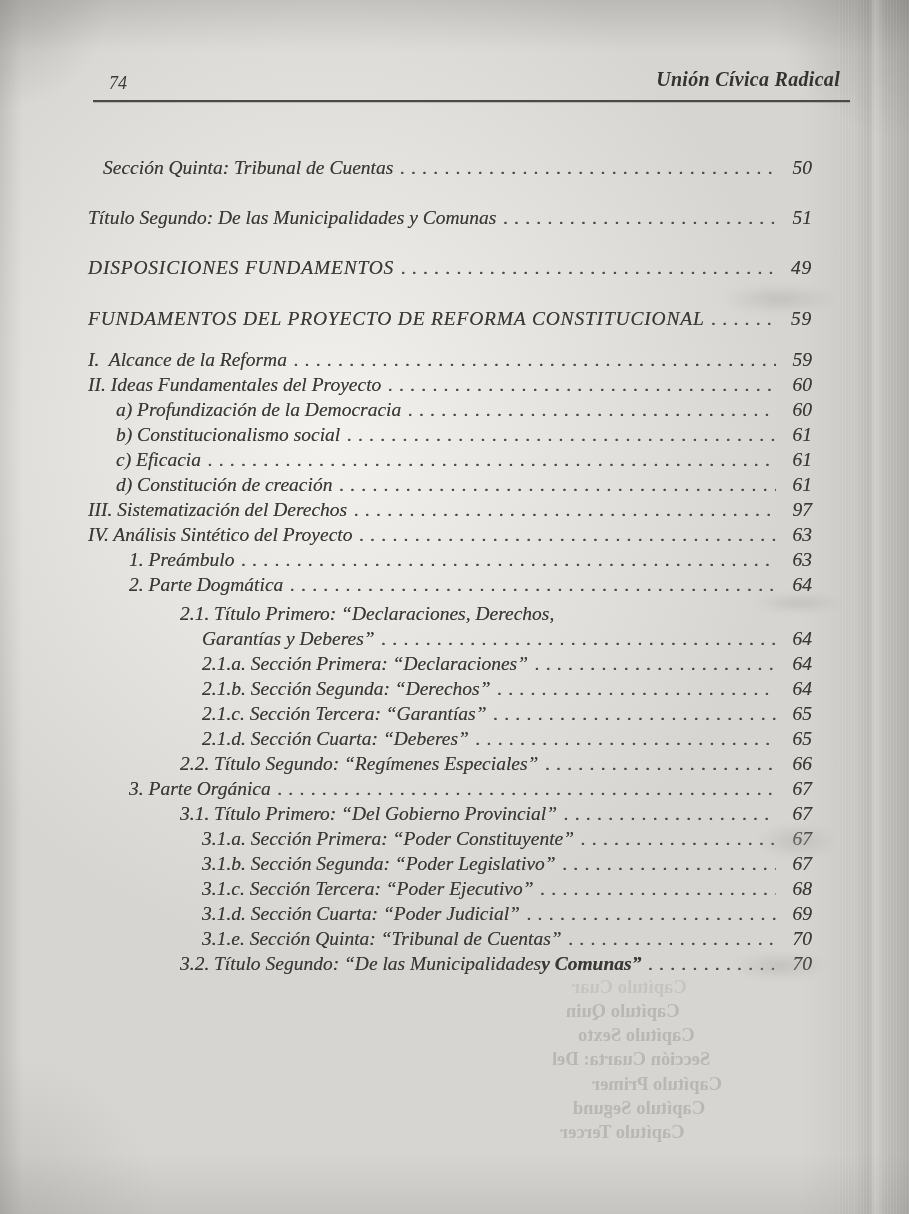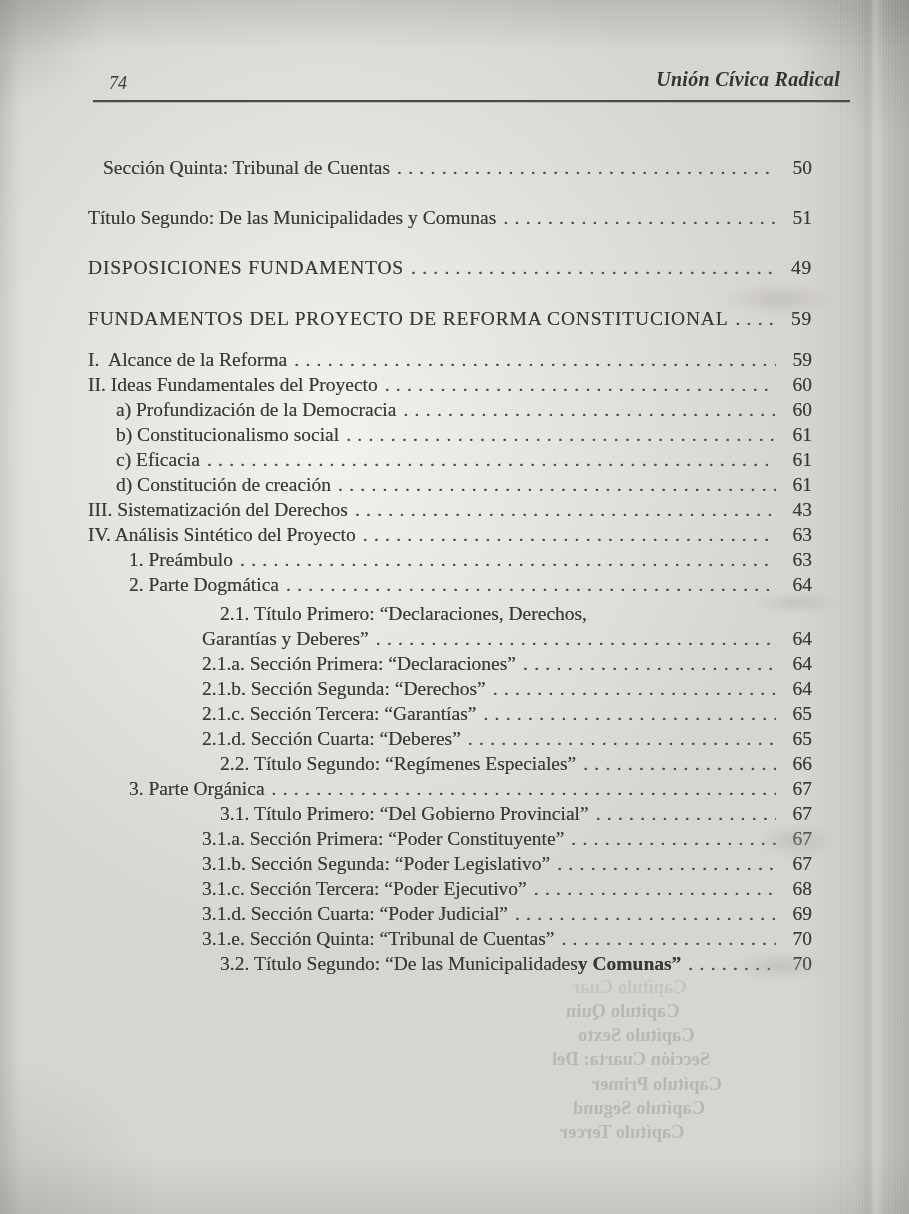--- a/index.html
+++ b/index.html
@@ -23,28 +23,28 @@
   }
   .edge-texture{
     position:absolute;top:0;right:0;width:70px;height:1214px;pointer-events:none;opacity:.5;
     background:repeating-linear-gradient(90deg, rgba(255,255,255,0.10) 0 1px, rgba(0,0,0,0.03) 1px 3px);
   }
   
   .pg-num{position:absolute;left:109px;top:73px;font-size:18px;font-style:italic;color:#3c3b38;}
   .running-title{position:absolute;right:69px;top:68px;font-size:20px;font-weight:bold;font-style:italic;color:#34332f;letter-spacing:.3px;}
   .rule{position:absolute;left:93px;top:100px;width:757px;height:2px;background:#4b4a46;box-shadow:0 1px 0 rgba(75,74,70,0.25);}
   
-  #toc{position:absolute;left:88px;top:155px;width:724px;color:#3a3936;}
+  #toc{position:absolute;left:88px;top:155px;width:724px;color:#3a3936;font-style:italic;}
   .row{display:flex;align-items:baseline;height:25px;line-height:25px;font-size:19.5px;white-space:nowrap;
        text-shadow:0 0 .6px rgba(45,44,40,0.55);}
   .i0{padding-left:0px}.i1{padding-left:15px}.i2{padding-left:28px}
   .i3{padding-left:41px}.i4{padding-left:92px}.i5{padding-left:114px}
   .g25{margin-top:25px}.g26{margin-top:26px}.g22{margin-top:16px}.g4{margin-top:4px}
   .caps{letter-spacing:.8px}
-  .num{display:inline-block;min-width:34px;margin-left:40px;}
+  .num{display:inline-block;min-width:34px;}
   .label{flex-shrink:0;}
   .bold-seg{font-weight:bold;}
   .leader{flex:1 1 auto;overflow:hidden;white-space:nowrap;padding:0 5px 0 7px;color:#4c4b48;}
   .leader::after{
     content:". . . . . . . . . . . . . . . . . . . . . . . . . . . . . . . . . . . . . . . . . . . . . . . . . . . . . . . . . . . . . . . . . . . .";
     letter-spacing:.7px;
   }
   .pagenum{flex-shrink:0;min-width:36px;text-align:right;}
   
   .ghost{position:absolute;transform:scaleX(-1);font-weight:bold;font-size:18.5px;line-height:22px;
@@ -123,21 +123,21 @@
         <span class="pagenum">61</span>
       </div>
       <div class="row i2">
         <span class="label">d) Constitución de creación</span>
         <span class="leader"></span>
         <span class="pagenum">61</span>
       </div>
       <div class="row i0">
         <span class="label">III. Sistematización del Derechos</span>
         <span class="leader"></span>
-        <span class="pagenum">43</span>
+        <span class="pagenum">97</span>
       </div>
       <div class="row i0">
         <span class="label">IV. Análisis Sintético del Proyecto</span>
         <span class="leader"></span>
         <span class="pagenum">63</span>
       </div>
       <div class="row i3">
         <span class="label">1. Preámbulo</span>
         <span class="leader"></span>
         <span class="pagenum">63</span>

